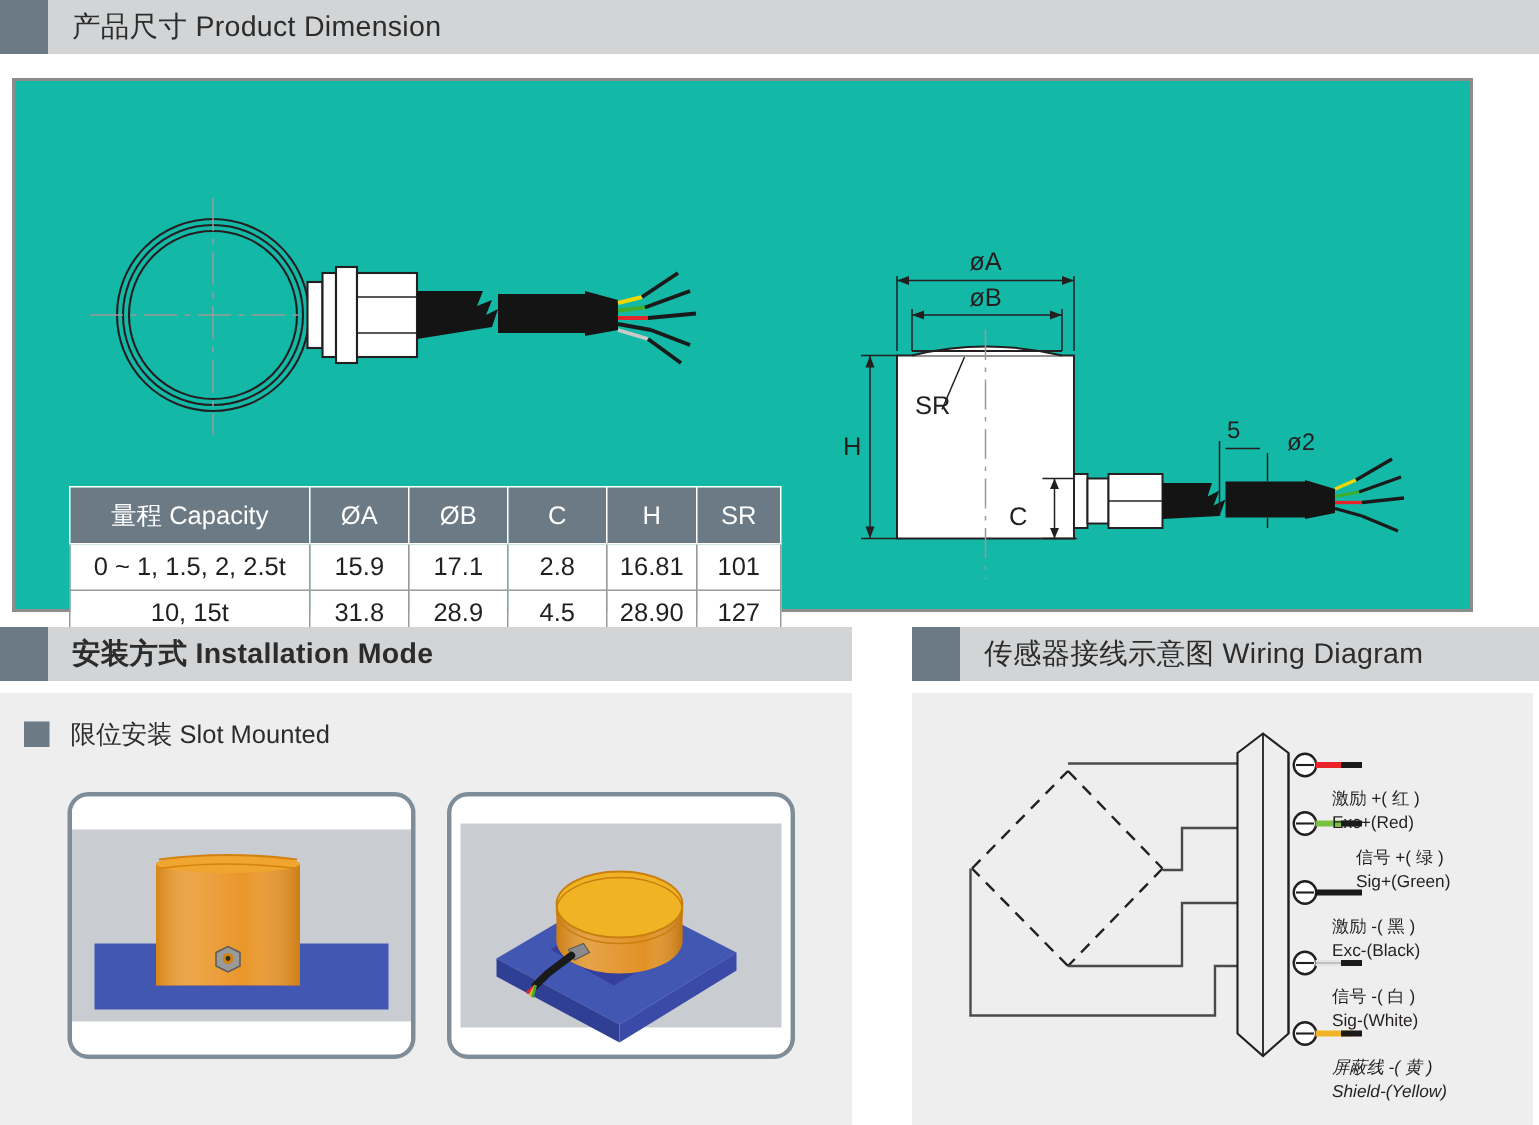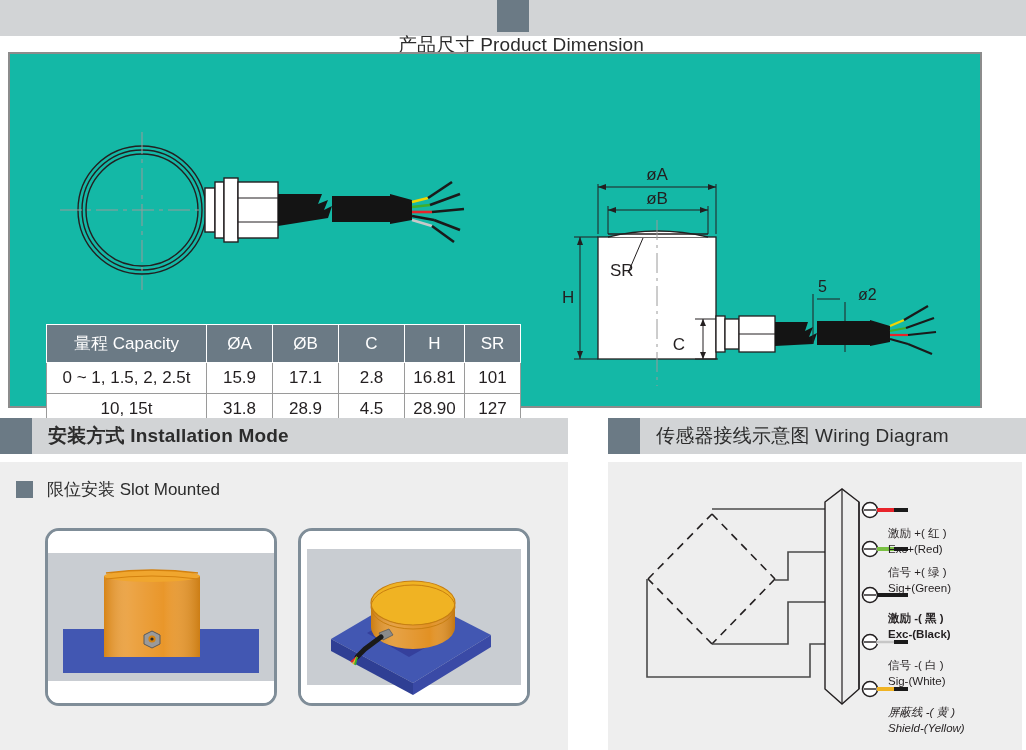--- a/index.html
+++ b/index.html
@@ -25,21 +25,21 @@
     flex: 0 0 32px;
   }
   .sec-title {
     padding-left: 16px;
     font-size: 19px;
     color: #2c2c2c;
     letter-spacing: .2px;
     white-space: nowrap;
   }
 
-  #hdr-dimension { left: 0; top: 0; width: 1026px; flex-direction: column; }
+  #hdr-dimension { left: 0; top: 0; width: 1026px; }
   #hdr-install  { left: 0;   top: 418px; width: 568px; font-weight: bold; }
   #hdr-wiring   { left: 608px; top: 418px; width: 418px; text-align: right; }
 
   
   #dim-panel {
     position: absolute; left: 8px; top: 52px;
     width: 974px; height: 356px;
     border: 2px solid #8c8c8c;
     background: #14b8a6;
   }
@@ -413,25 +413,25 @@
         <line x1="21" y1="197" x2="46" y2="197" stroke="#f0b323" stroke-width="4"></line>
         <line x1="38" y1="197" x2="52" y2="197" stroke="#1a1a1a" stroke-width="4"></line>
       </g>
     </svg>
 
     <div class="wire-labels">
       <div class="wire-row" style="top:34px;">
         <div class="wire-cn">激励 +( 红 )</div>
         <div class="wire-en">Exc+(Red)</div>
       </div>
-      <div class="wire-row" style="top:73px;">
+      <div class="wire-row" style="top:73px;margin-left:16px;">
         <div class="wire-cn">信号 +( 绿 )</div>
         <div class="wire-en">Sig+(Green)</div>
       </div>
-      <div class="wire-row" style="top:119px;font-weight:bold;">
+      <div class="wire-row" style="top:119px;">
         <div class="wire-cn">激励 -( 黑 )</div>
         <div class="wire-en">Exc-(Black)</div>
       </div>
       <div class="wire-row" style="top:166px;">
         <div class="wire-cn">信号 -( 白 )</div>
         <div class="wire-en">Sig-(White)</div>
       </div>
       <div class="wire-row" style="top:213px;font-style:italic;">
         <div class="wire-cn">屏蔽线 -( 黄 )</div>
         <div class="wire-en">Shield-(Yellow)</div>

